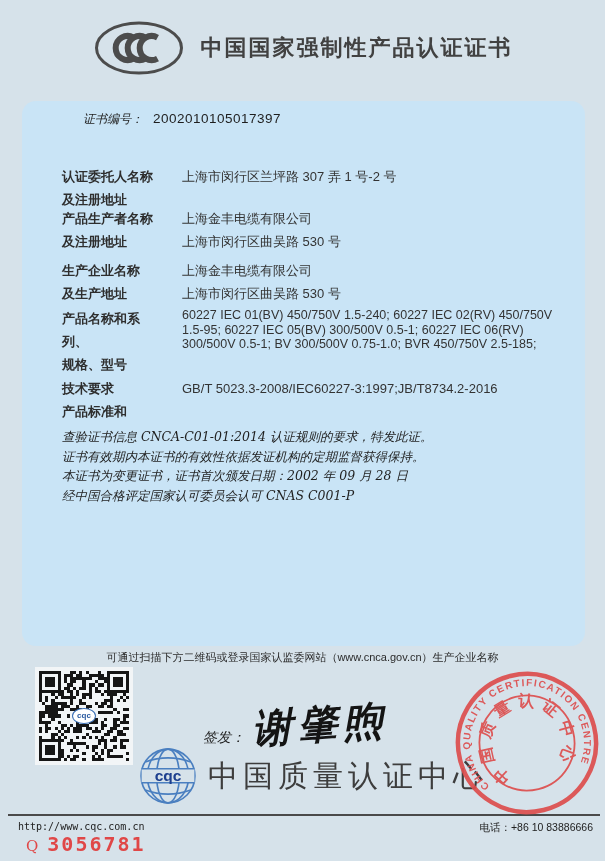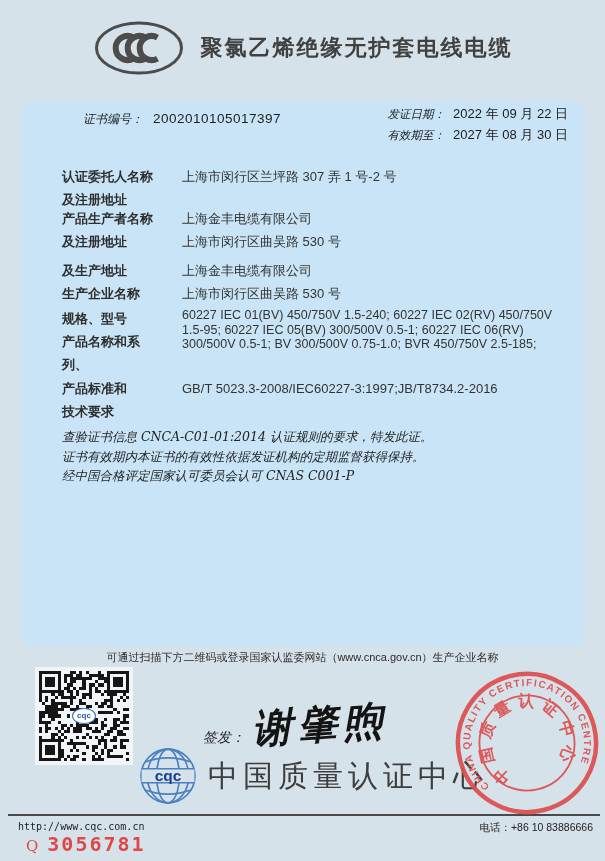--- a/index.html
+++ b/index.html
@@ -103,40 +103,30 @@
 
 <div class="page">
 
   <div class="header">
     <svg width="92" height="56" viewBox="0 0 92 56">
       <ellipse cx="46" cy="28" rx="42.5" ry="25" fill="none" stroke="#4c4c4c" stroke-width="3"></ellipse>
       <path d="M 40.5,17.5 A 12 12 0 1 0 40.5,38.5" fill="none" stroke="#4c4c4c" stroke-width="6"></path>
       <path d="M 52.5,17.5 A 12 12 0 1 0 52.5,38.5" fill="none" stroke="#4c4c4c" stroke-width="6"></path>
       <path d="M 64.5,17.5 A 12 12 0 1 0 64.5,38.5" fill="none" stroke="#4c4c4c" stroke-width="6"></path>
     </svg>
-    <div class="page-title">聚氯乙烯绝缘无护套电线电缆</div>
+    <div class="page-title">中国国家强制性产品认证证书</div>
   </div>
 
   <div class="panel">
 
     <div class="cert-row">
       <span class="cert-label kai">证书编号：</span>
       <span class="cert-number">2002010105017397</span>
     </div>
 
-    <div class="dates">
-      <div class="date-line">
-        <span class="date-label kai">发证日期：</span>
-        <span class="date-value">2022 年 09 月 22 日</span>
-      </div>
-      <div class="date-line">
-        <span class="date-label kai">有效期至：</span>
-        <span class="date-value">2027 年 08 月 30 日</span>
-      </div>
-    </div>
 
     <div class="field" style="top:64px">
       <div class="labels">
         <div>认证委托人名称</div>
         <div>及注册地址</div>
       </div>
       <div class="values">
         <div>上海市闵行区兰坪路 307 弄 1 号-2 号</div>
       </div>
     </div>
@@ -147,53 +137,54 @@
         <div>及注册地址</div>
       </div>
       <div class="values">
         <div>上海金丰电缆有限公司</div>
         <div>上海市闵行区曲吴路 530 号</div>
       </div>
     </div>
 
     <div class="field" style="top:158px">
       <div class="labels">
+        <div>生产企业名称</div>
         <div>及生产地址</div>
-        <div>生产企业名称</div>
       </div>
       <div class="values">
         <div>上海金丰电缆有限公司</div>
         <div>上海市闵行区曲吴路 530 号</div>
       </div>
     </div>
 
     <div class="field" style="top:206px">
       <div class="labels">
+        <div>产品名称和系列、</div>
         <div>规格、型号</div>
-        <div>产品名称和系列、</div>
       </div>
       <div class="values">
         <div class="models">60227 IEC 01(BV) 450/750V 1.5-240; 60227 IEC 02(RV) 450/750V 1.5-95; 60227 IEC 05(BV) 300/500V 0.5-1; 60227 IEC 06(RV) 300/500V 0.5-1; BV 300/500V 0.75-1.0; BVR 450/750V 2.5-185;</div>
       </div>
     </div>
 
     <div class="field" style="top:276px">
       <div class="labels">
+        <div>技术要求</div>
         <div>产品标准和</div>
-        <div>技术要求</div>
       </div>
       <div class="values">
         <div>GB/T 5023.3-2008/IEC60227-3:1997;JB/T8734.2-2016</div>
         <div></div>
       </div>
     </div>
 
     <div class="notes kai">
       <div>查验证书信息 CNCA-C01-01:2014 认证规则的要求，特发此证。</div>
       <div>证书有效期内本证书的有效性依据发证机构的定期监督获得保持。</div>
+      <div>本证书为变更证书，证书首次颁发日期：2002 年 09 月 28 日</div>
       <div>经中国合格评定国家认可委员会认可 CNAS C001-P</div>
     </div>
   </div>
 
   <div class="verify-line">可通过扫描下方二维码或登录国家认监委网站（www.cnca.gov.cn）生产企业名称</div>
 
   <div class="qr-wrap">
     <div class="qr">
         <i style="grid-row:1;grid-column:1"></i>
         <i style="grid-row:1;grid-column:2"></i>

